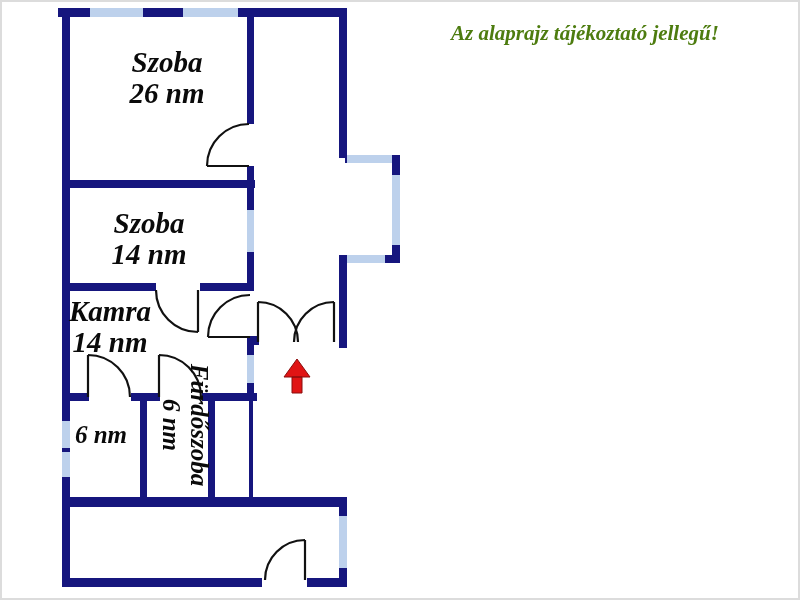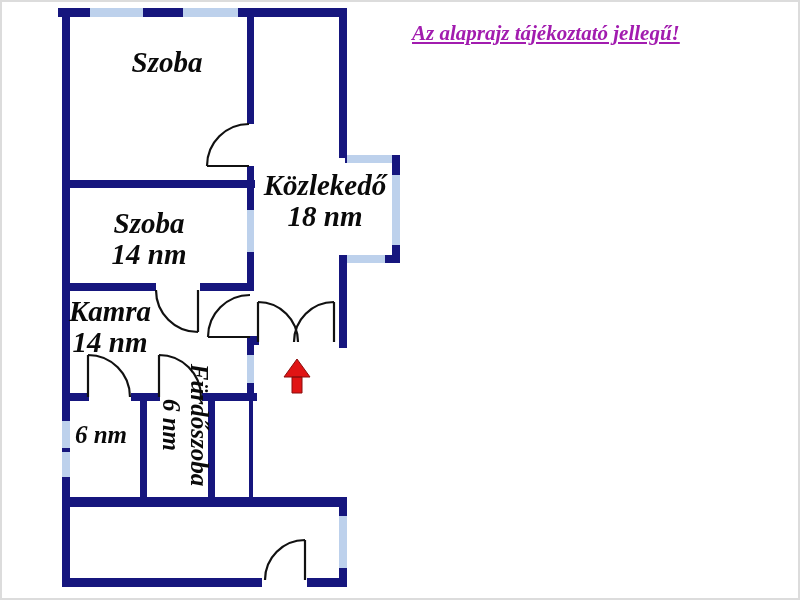--- a/index.html
+++ b/index.html
@@ -21,24 +21,23 @@
   svg.overlay{position:absolute;left:0;top:0;}
   .room-label{
     position:absolute;text-align:center;color:var(--label);
     font-weight:bold;font-style:italic;font-size:29px;line-height:31px;
     white-space:nowrap;
   }
   .room-label.rot{
     transform:rotate(90deg);
   }
   .title{
-    position:absolute;left:412px;top:18px;width:346px;text-align:left;
-    color:#a21caf;font-weight:bold;font-style:italic;font-size:21px;line-height:30px;
+    position:absolute;left:412px;top:18px;width:346px;text-align:center;
+    color:#4d7c0f;font-weight:bold;font-style:italic;font-size:21px;line-height:30px;
     white-space:nowrap;
-    text-decoration:underline;
   }
 </style>
 </head>
 <body>
 
 <div class="page">
 
   <div class="title">Az alaprajz tájékoztató jellegű!</div>
 
   <div class="w" style="left:58px;top:8px;width:289px;height:9px"></div>
@@ -91,31 +90,28 @@
       <path d="M159,355 L159,397 M159,355 A42,42 0 0 1 201,397"></path>
       <path d="M305,540 L305,580 M305,540 A40,40 0 0 0 265,580"></path>
     </g>
     <g style="fill:var(--entrance-arrow)" stroke="#8a0d0d" stroke-width="1">
       <path d="M297,359 L284,377 L310,377 Z M292,377 L302,377 L302,393 L292,393 Z"></path>
     </g>
   </svg>
 
   <div class="room-label" style="left:97px;top:47px;width:140px">
     <div>Szoba</div>
+    <div>26 nm</div>
   </div>
 
   <div class="room-label" style="left:79px;top:208px;width:140px">
     <div>Szoba</div>
     <div>14 nm</div>
   </div>
 
-  <div class="room-label" style="left:256px;top:170px;width:138px">
-    <div>Közlekedő</div>
-    <div>18 nm</div>
-  </div>
 
   <div class="room-label" style="left:45px;top:296px;width:130px">
     <div>Kamra</div>
     <div>14 nm</div>
   </div>
 
   <div class="room-label" style="left:45px;top:422px;width:112px;font-size:25px;line-height:26px">
     <div>6 nm</div>
   </div>
 

